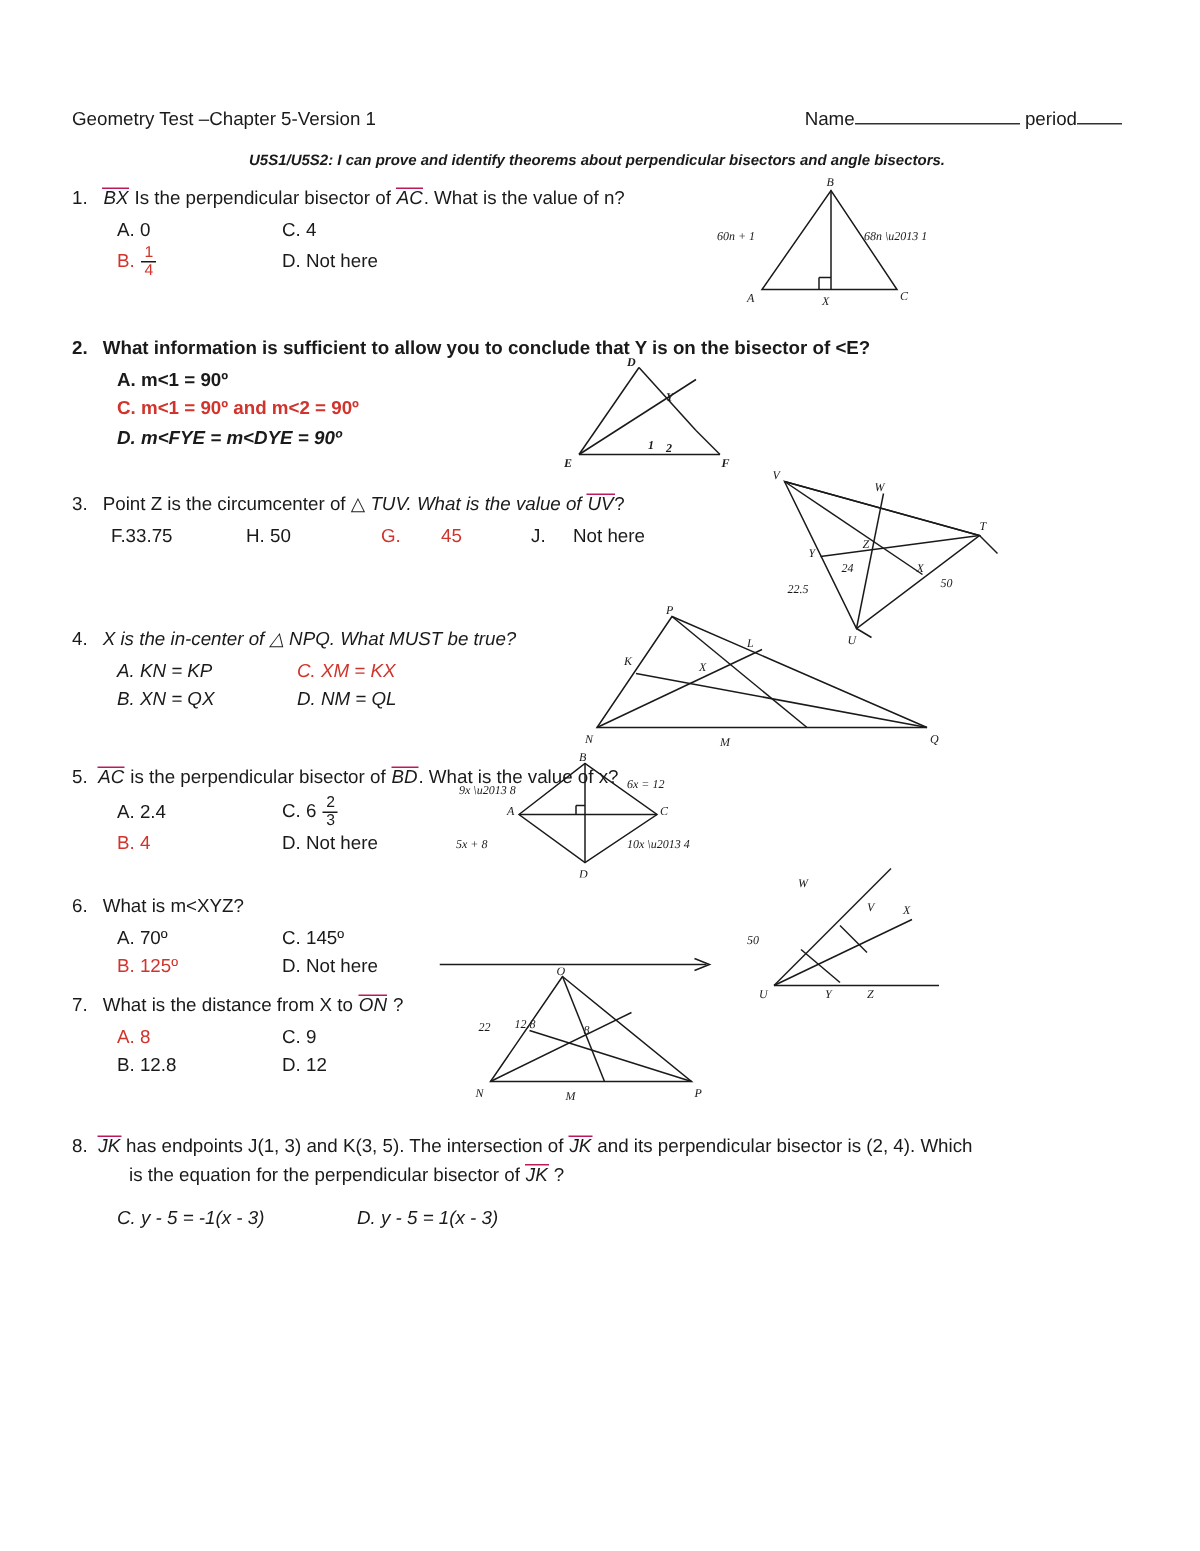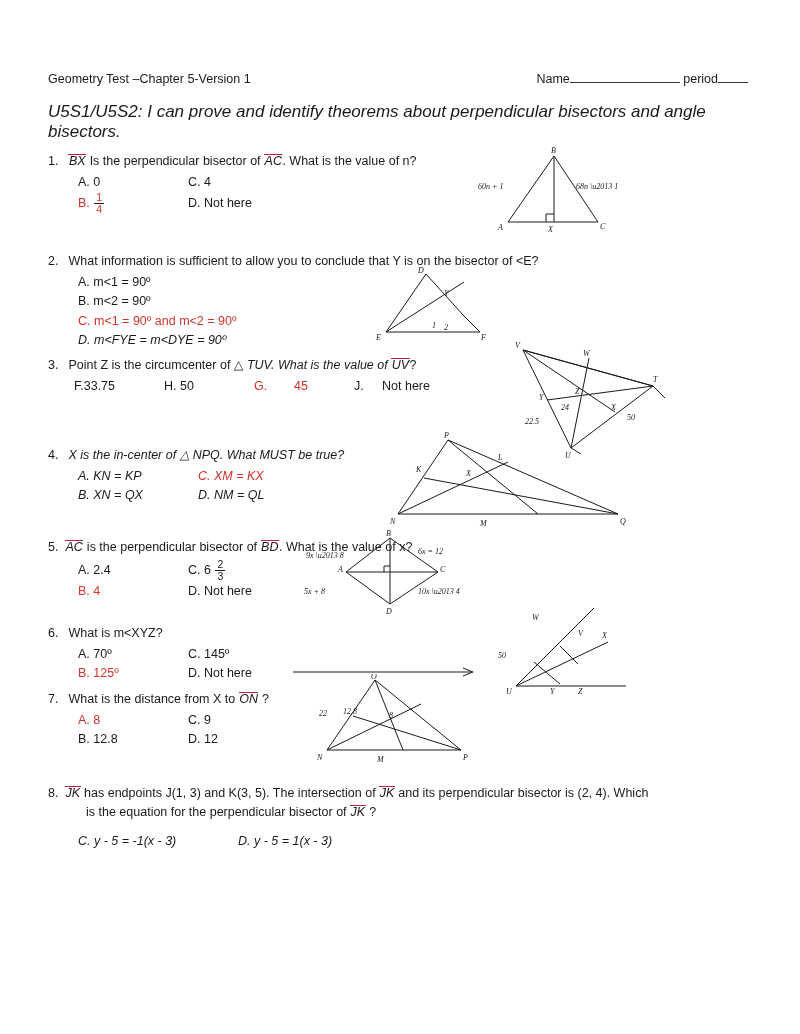--- a/index.html
+++ b/index.html
@@ -42,24 +42,25 @@
     border-bottom: 1px solid #333;
     width: 110px;
   }
   .uline-short {
     display: inline-block;
     border-bottom: 1px solid #333;
     width: 30px;
   }
   
   .section-head {
-    font-size: 17px;
-    font-weight: normal;
+    font-size: 10px;
+    font-weight: bold;
     font-style: italic;
     margin: 14px 0 10px 0;
+    text-align: center;
   }
   
   .q {
     position: relative;
     font-size: 12.5px;
     line-height: 1.5;
     margin-bottom: 4px;
   }
   .q-stem {
     display: block;
@@ -157,31 +158,28 @@
             <text x="20" y="86">A</text>
             <text x="70" y="88">X</text>
             <text x="122" y="85">C</text>
             <text x="0" y="45">60n + 1</text>
             <text x="98" y="45">68n \u2013 1</text>
           </g>
         </svg>
       </div>
     </div>
 
-    <div class="q" style="min-height:100px;">
+    <div class="q" style="min-height:100px;font-weight:bold;">
       <span class="q-stem">
         <span class="q-num">2.</span>
         <span>What information is sufficient to allow you to conclude that Y is on the bisector of &lt;E?</span>
       </span>
       <div class="choices" style="width:320px;">
         <div class="choice-row">
           <span class="choice wide" style="width:300px;">A.  m&lt;1 = 90º</span>
-        </div>
-        <div class="choice-row">
-          <span class="choice wide" style="width:300px;">B.  m&lt;2 = 90º</span>
         </div>
         <div class="choice-row">
           <span class="choice wide ans" style="width:300px;">C.  m&lt;1 = 90º and m&lt;2 = 90º</span>
         </div>
         <div class="choice-row">
           <span class="choice wide" style="width:300px;"><span class="ital">D.  m&lt;FYE = m&lt;DYE = 90º</span></span>
         </div>
       </div>
 
       <div class="fig" style="left:320px; top:12px;">

